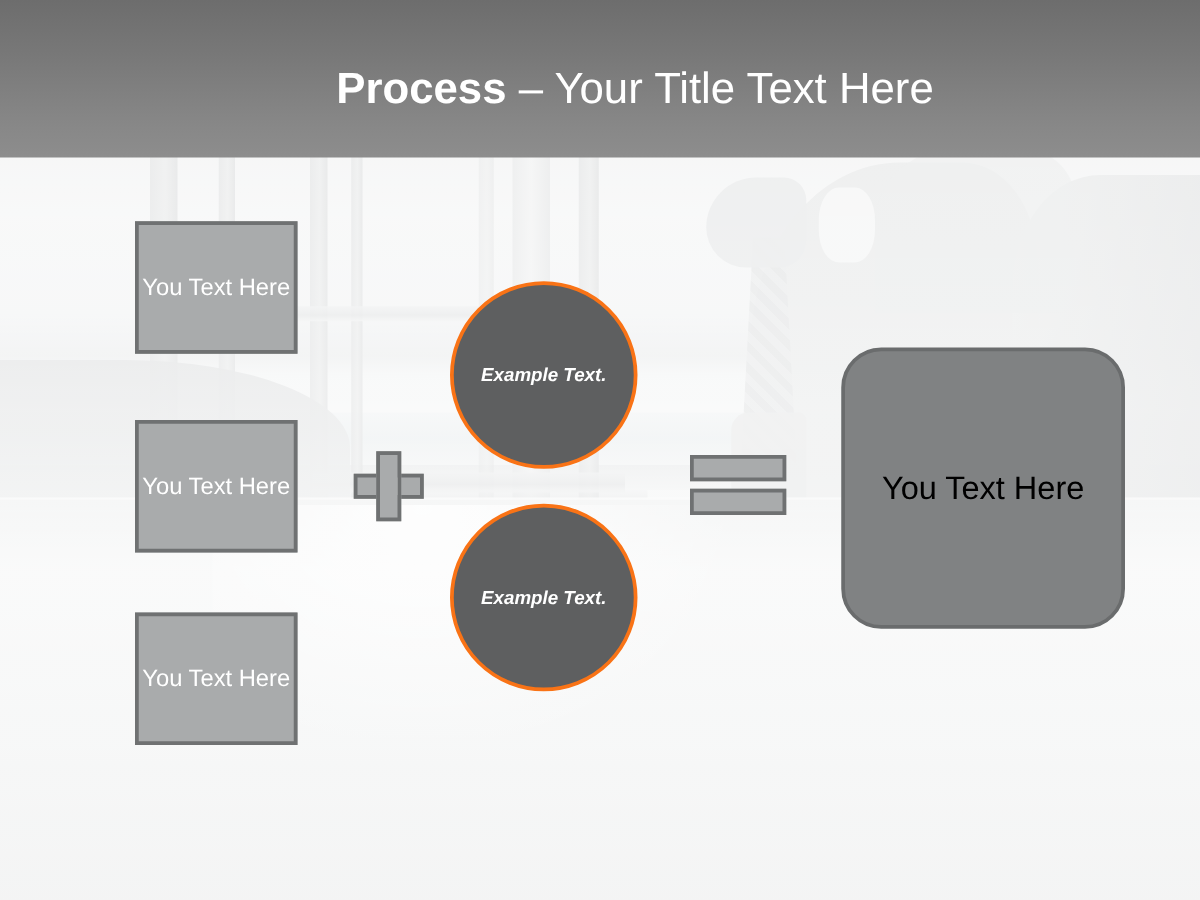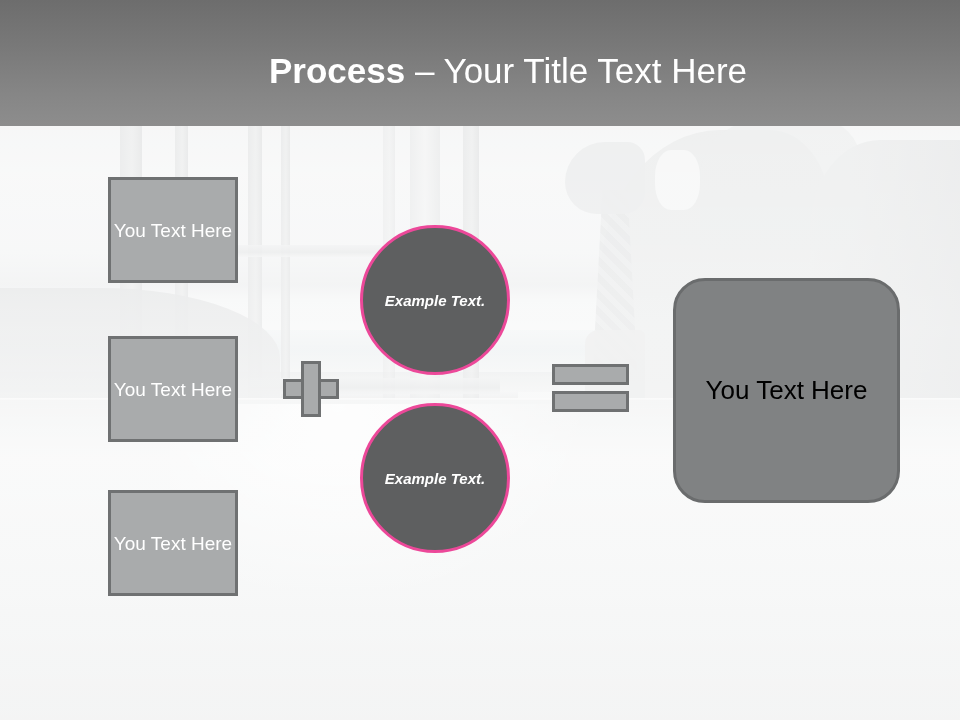--- a/index.html
+++ b/index.html
@@ -214,21 +214,21 @@
     left: 21px; top: 21px; width: 14px; height: 14px;
     background: #a9abac;
   }
 
   .circle {
     position: absolute;
     box-sizing: border-box;
     width: 150px; height: 150px;
     border-radius: 50%;
     background: #5e5f60;
-    border: 3px solid #ec4899;
+    border: 3px solid #f97316;
     color: #ffffff;
     font-size: 15px;
     line-height: 25px;
     font-weight: bold;
     font-style: italic;
     display: flex;
     align-items: center;
     justify-content: center;
     text-align: center;
   }

